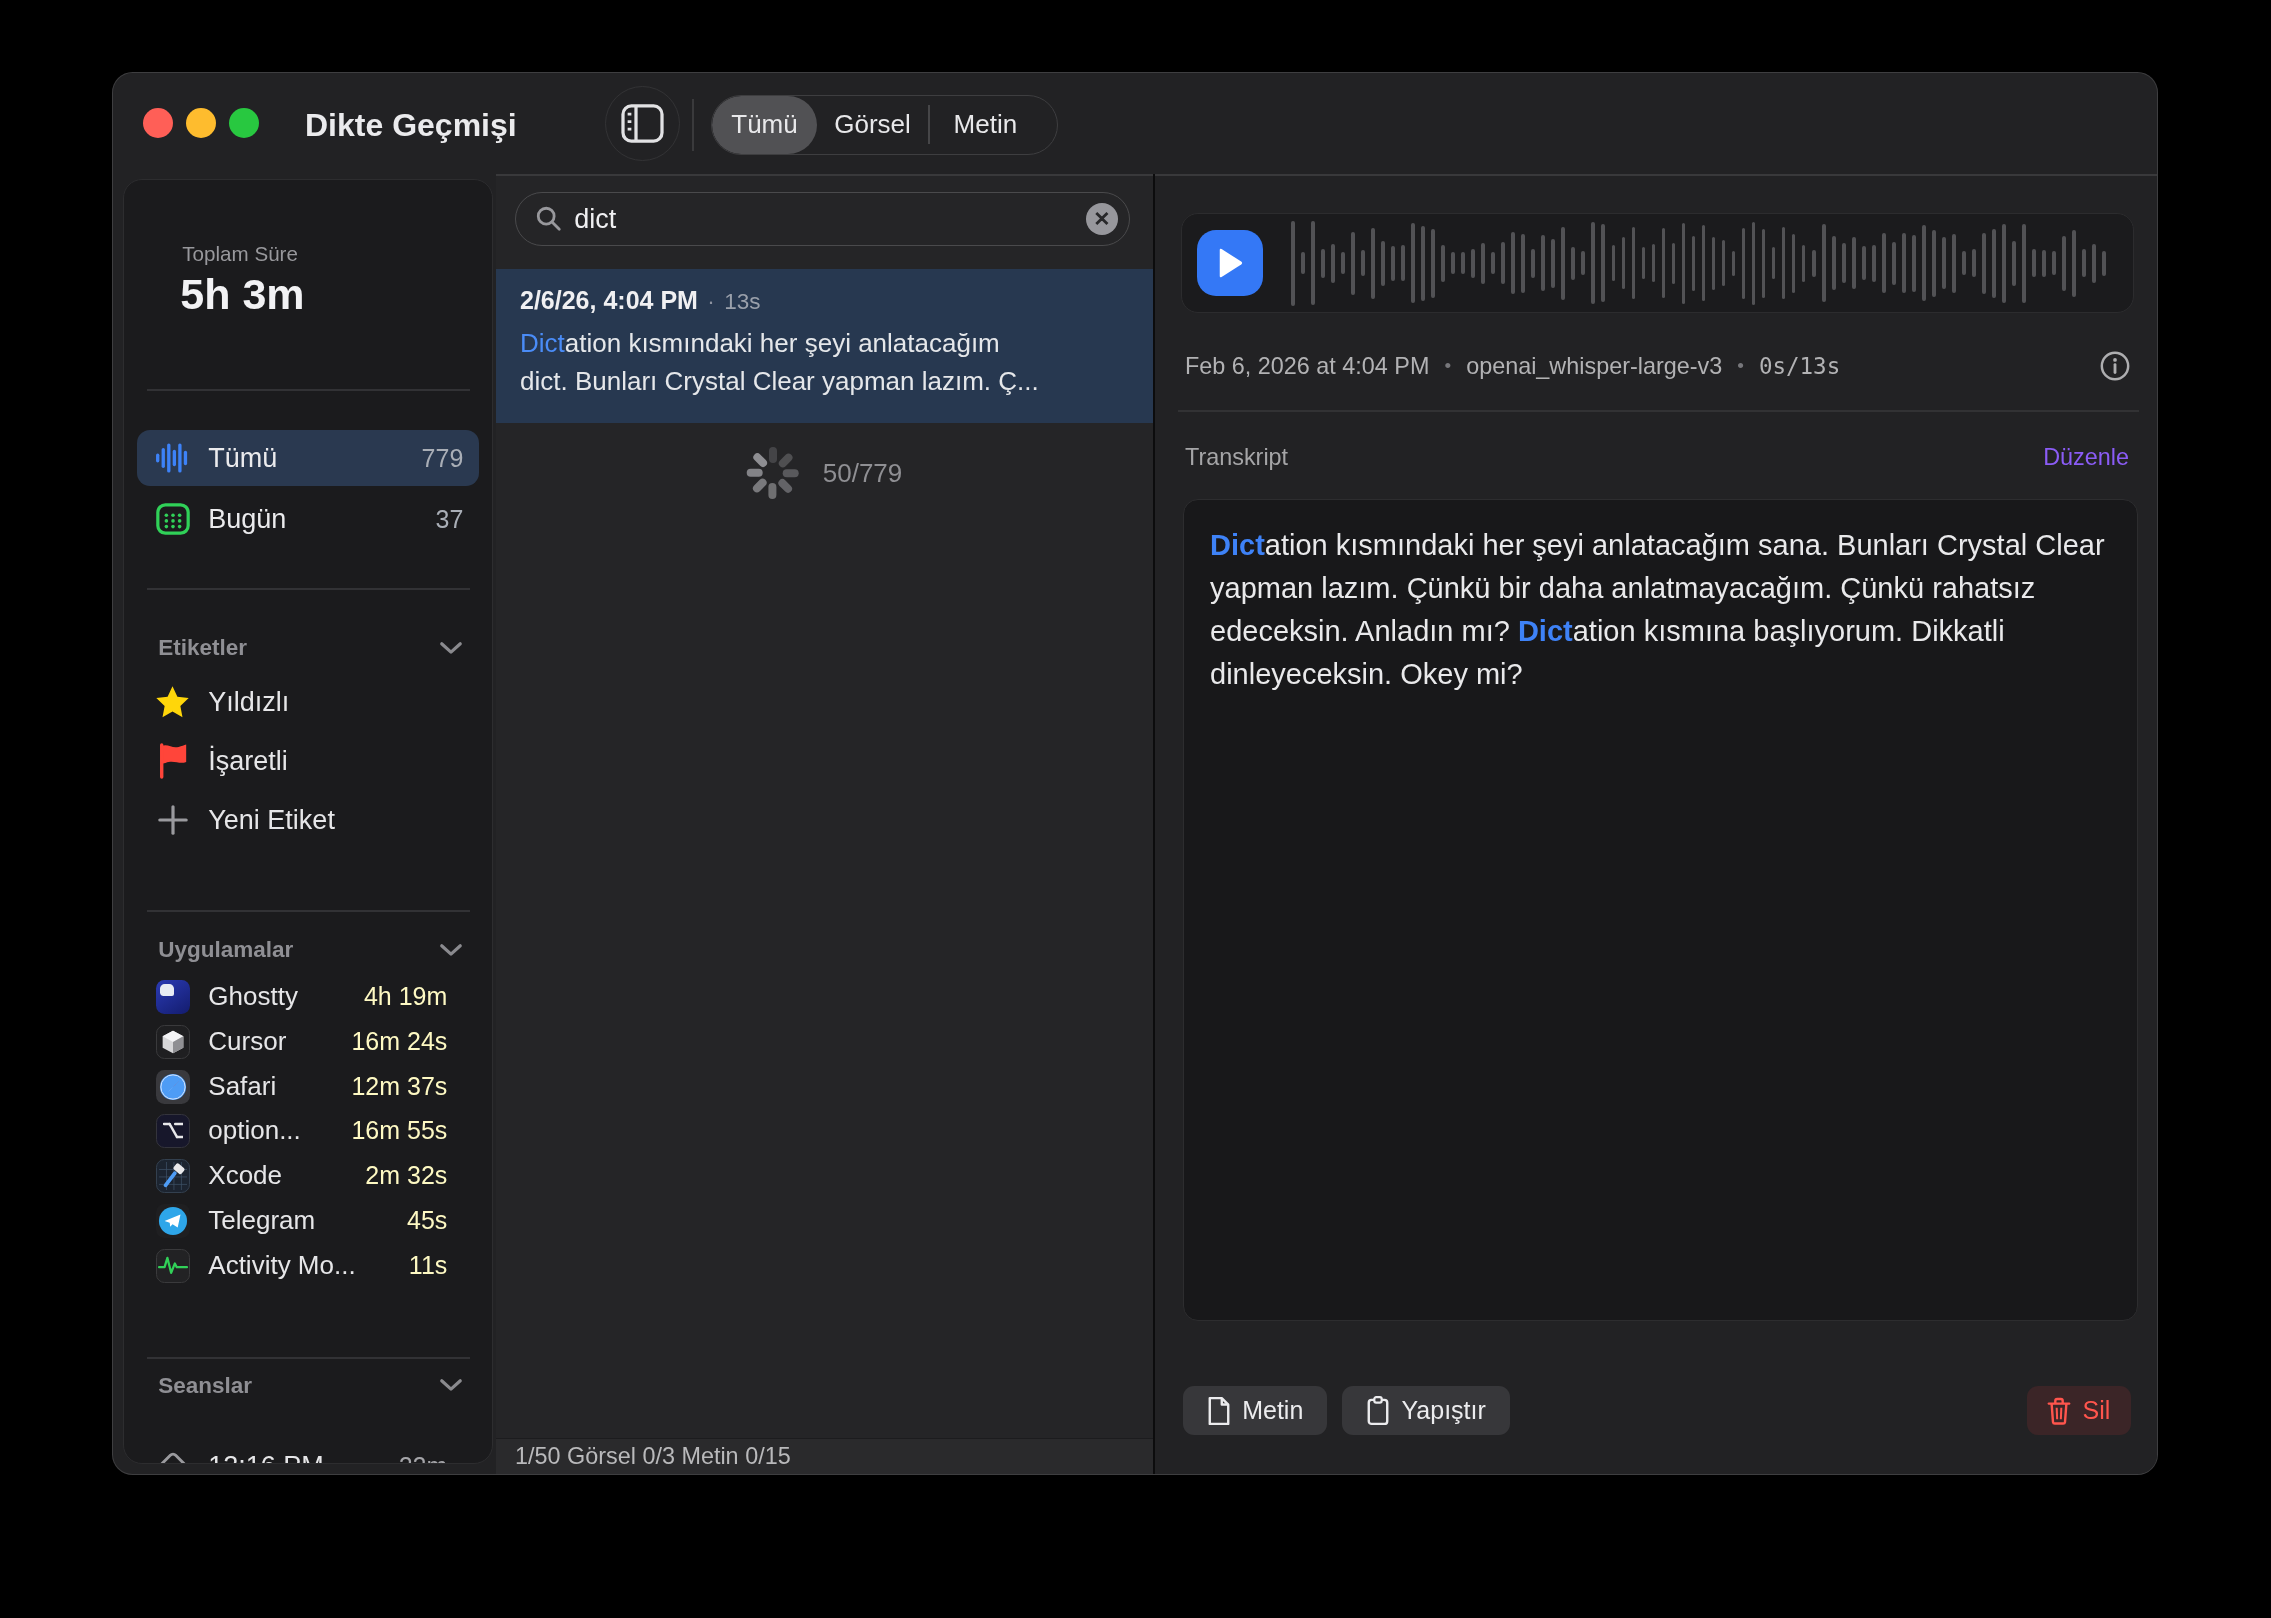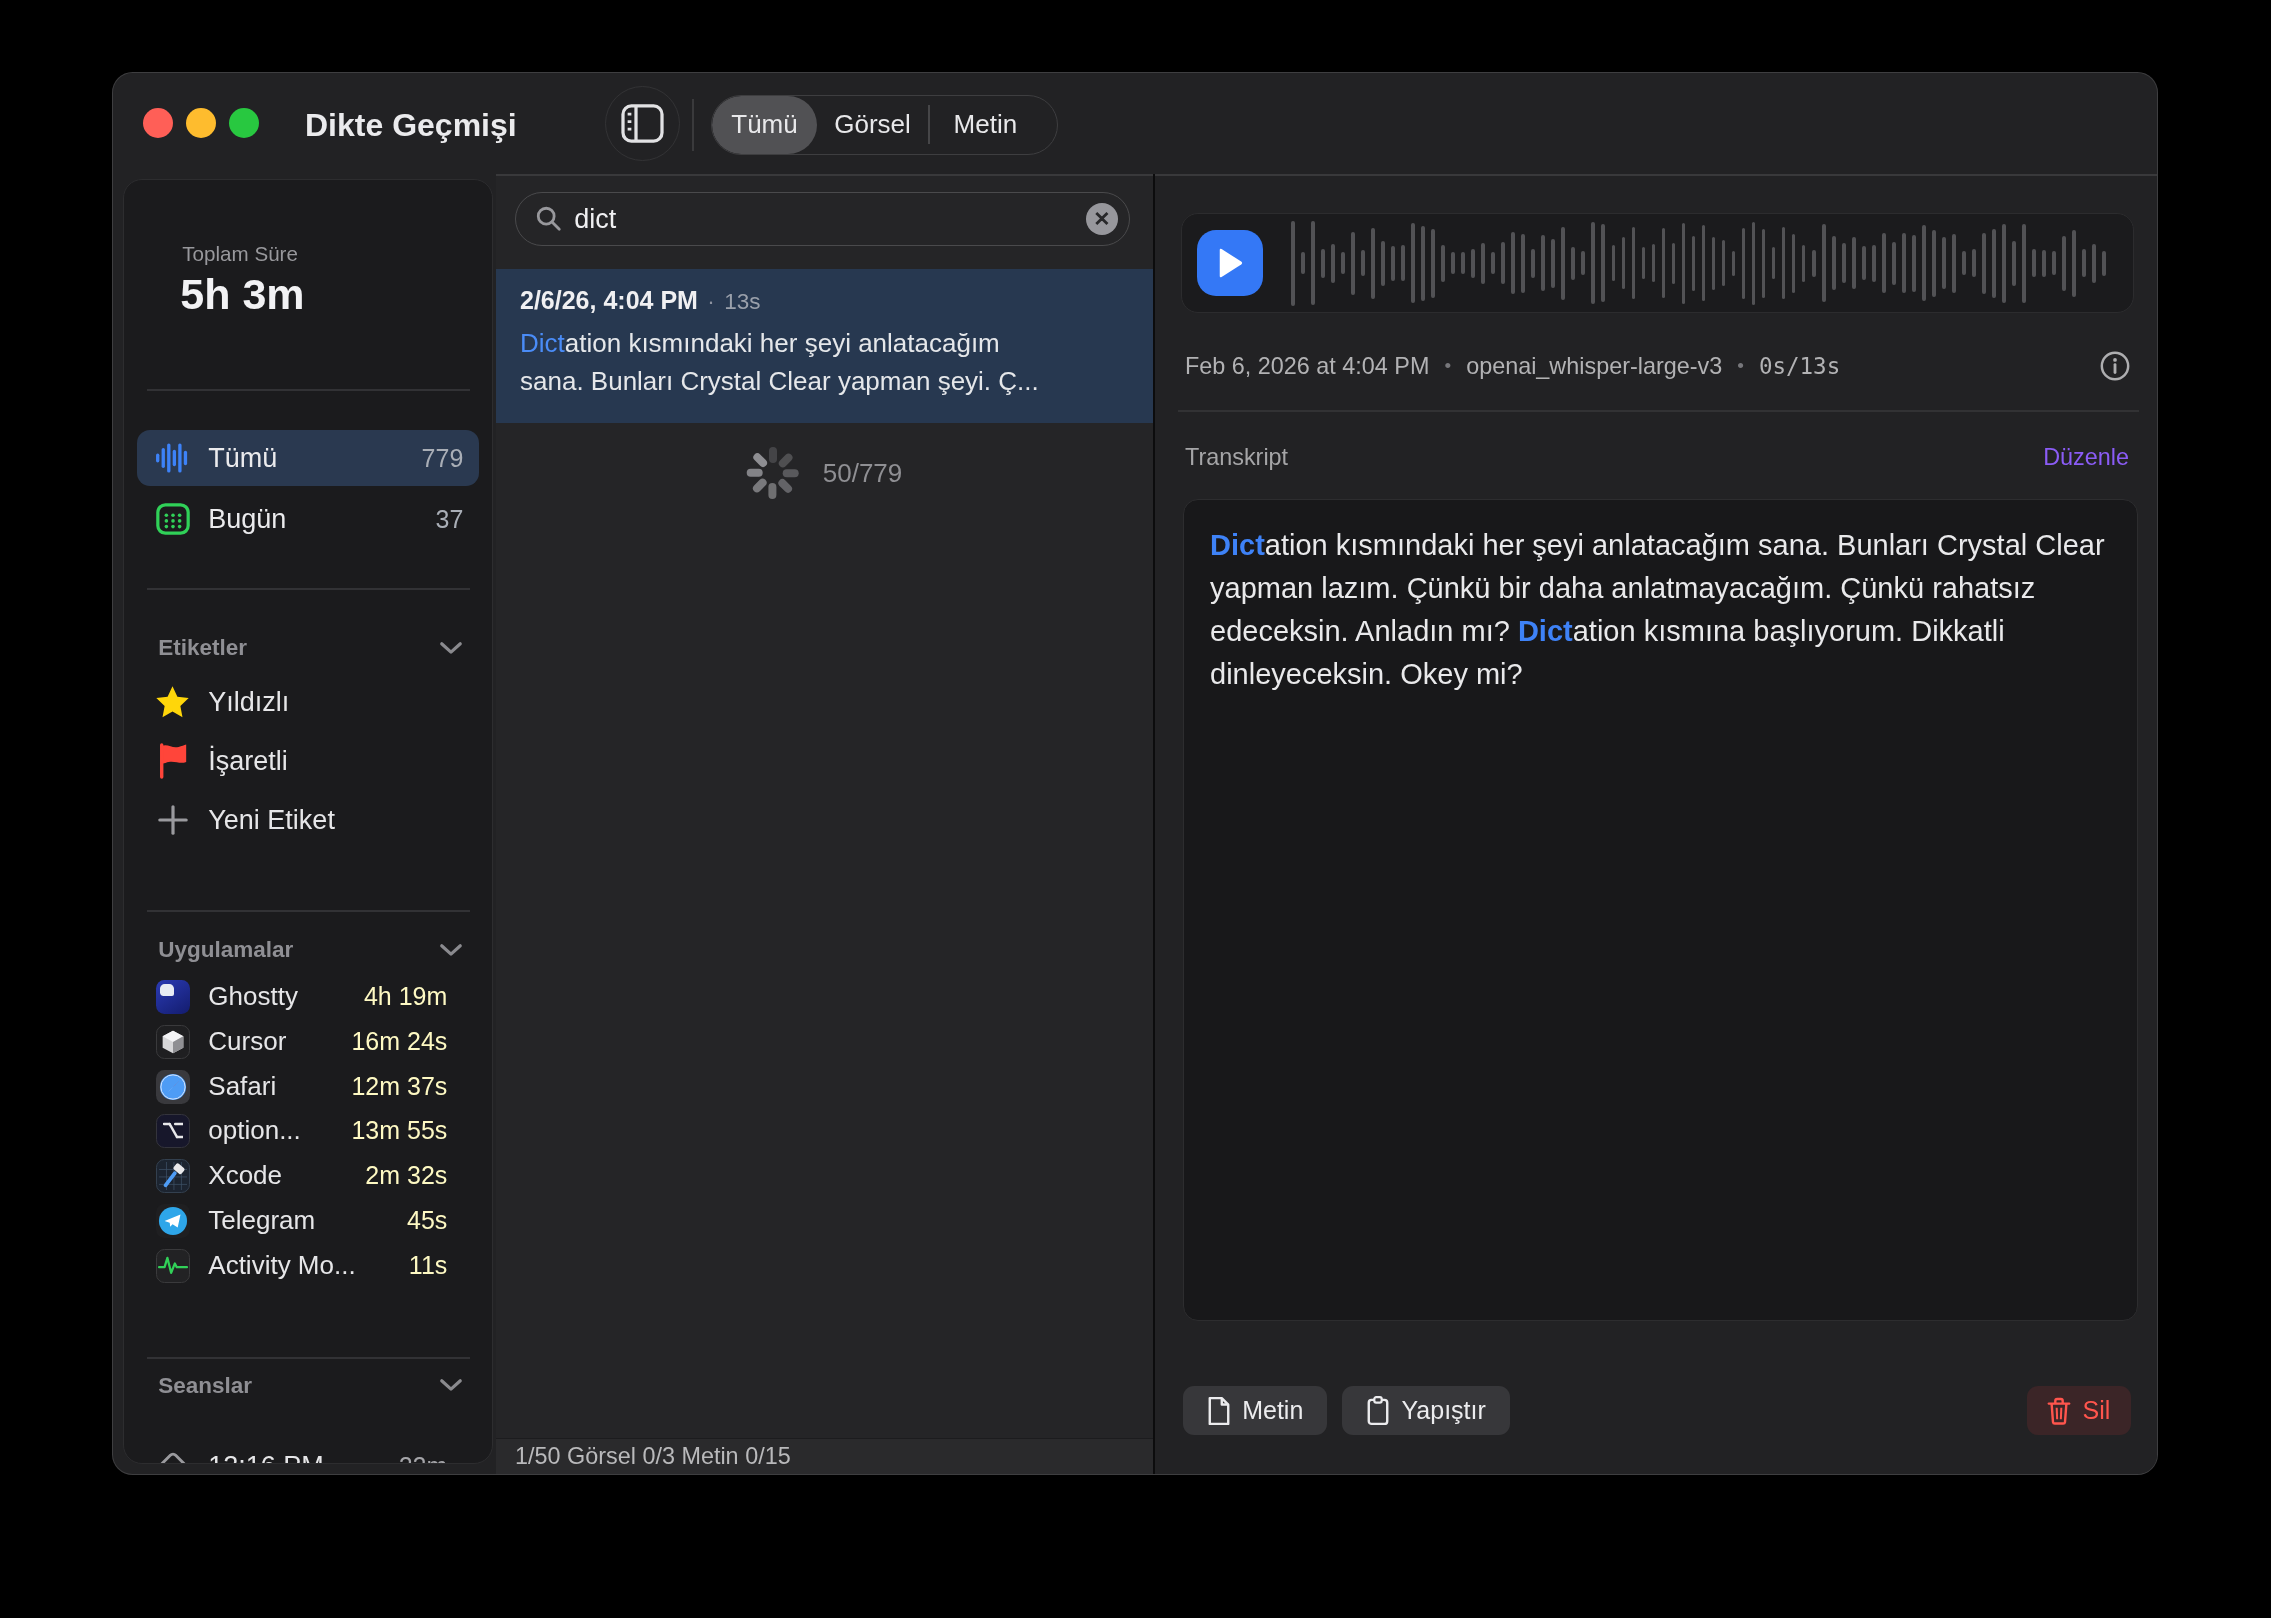--- a/index.html
+++ b/index.html
@@ -267,21 +267,21 @@
               <g stroke="#e8e8ea" stroke-width="2.6" stroke-linecap="round">
                 <line x1="1" y1="2" x2="7" y2="2"></line>
                 <line x1="7" y1="2" x2="15" y2="16"></line>
                 <line x1="15" y1="16" x2="21" y2="16"></line>
                 <line x1="13" y1="2" x2="21" y2="2"></line>
               </g>
             </svg>
         </div>
       </span>
       <span class="lbl">option...</span>
-      <span class="val">13m 55s</span>
+      <span class="val">16m 55s</span>
     </div>
     <div class="app-row" style="top:973px">
       <span class="ic">
         <div class="appic" style="background:#1c2430;border:0.9px solid #33404f;display:flex;align-items:center;justify-content:center;">
           <svg width="28" height="28" viewBox="0 0 30 30">
             <g stroke="#3d5166" stroke-width="0.8">
                 <line x1="0" y1="8" x2="30" y2="8"></line>
                 <line x1="0" y1="16" x2="30" y2="16"></line>
                 <line x1="0" y1="24" x2="30" y2="24"></line>
                 <line x1="8" y1="0" x2="8" y2="30"></line>
@@ -349,21 +349,21 @@
       <span class="txt">dict</span>
       <span class="clr">✕</span>
     </div>
 
     <div class="item">
       <div class="row1">
         <span class="d">2/6/26, 4:04 PM</span>
         <span class="dot">·</span>
         <span class="dur">13s</span>
       </div>
-      <div class="prev"><span class="hl">Dict</span><span>ation kısmındaki her şeyi anlatacağım</span><br><span>sana. Bunları Crystal Clear yapman şeyi. Ç...</span></div>
+      <div class="prev"><span class="hl">Dict</span><span>ation kısmındaki her şeyi anlatacağım</span><br><span>dict. Bunları Crystal Clear yapman lazım. Ç...</span></div>
     </div>
 
     <div class="loadrow">
       <div class="spinner">
           <span style="transform: rotate(0deg); opacity: 0.3;"></span>
           <span style="transform: rotate(45deg); opacity: 0.4;"></span>
           <span style="transform: rotate(90deg); opacity: 0.5;"></span>
           <span style="transform: rotate(135deg); opacity: 0.6;"></span>
           <span style="transform: rotate(180deg); opacity: 0.7;"></span>
           <span style="transform: rotate(225deg); opacity: 0.8;"></span>

